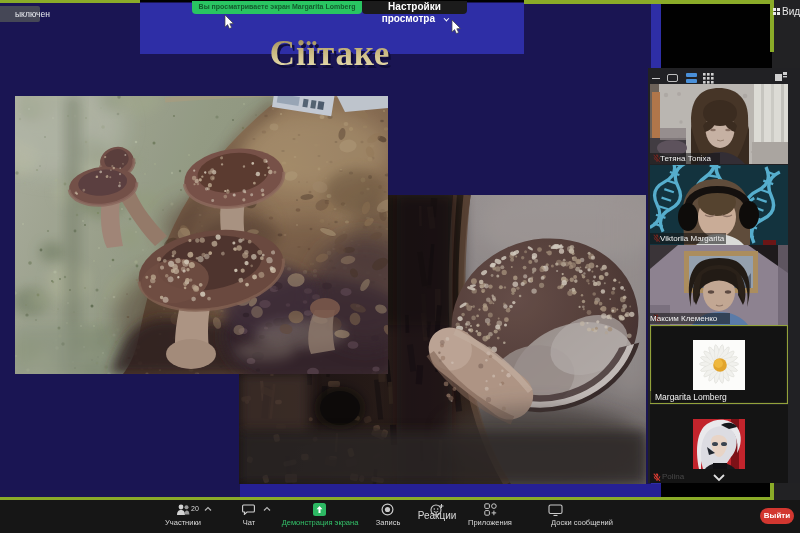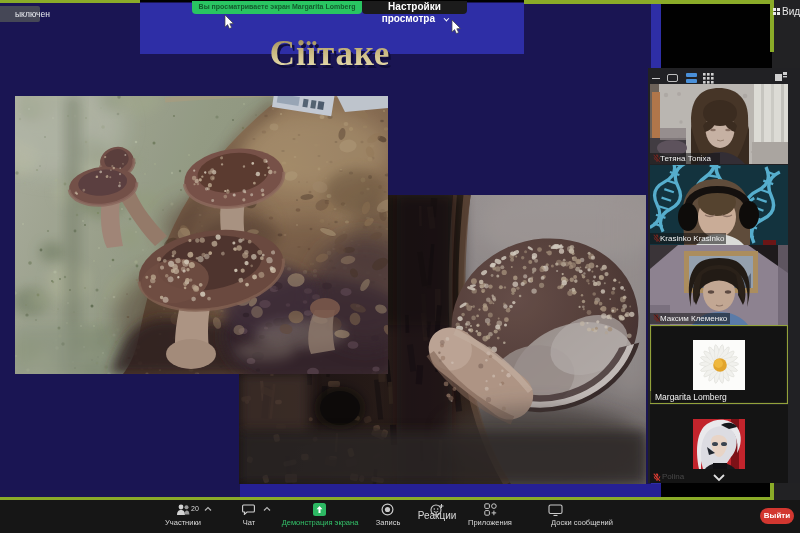--- a/index.html
+++ b/index.html
@@ -1377,21 +1377,21 @@
 <path d="M 46,80 C 54,72 60,69 68,69 C 78,69 88,73 94,80 Z" fill="#dadbd8"></path>
 <rect x="113" y="75" width="13" height="5" fill="#6b1616"></rect>
 </svg>
 <svg class="a" style="left:653px;top:234px" width="8" height="9" viewBox="0 0 8 9">
     <rect x="2.6" y="0.4" width="2.6" height="4.4" rx="1.3" fill="#e03a30"></rect>
     <path d="M 1.2,3.4 A 2.8,2.8 0 0 0 6.8,3.4" stroke="#e03a30" stroke-width="1" fill="none"></path>
     <rect x="3.5" y="6" width="1" height="2" fill="#e03a30"></rect>
     <line x1="0.8" y1="0.6" x2="7" y2="8" stroke="#e03a30" stroke-width="1.1"></line>
     <line x1="1.6" y1="0.2" x2="7.8" y2="7.6" stroke="#2a2a2a" stroke-width="0.8"></line>
   </svg>
-<div class="a" style="left:650px;top:233px;width:76px;height:11px;background:rgba(20,20,20,0.55);color:#f0f0f0;font-size:8px;line-height:11px;padding-left:10px;white-space:nowrap;overflow:hidden">Krasinko Krasinko</div>
+<div class="a" style="left:650px;top:233px;width:76px;height:11px;background:rgba(20,20,20,0.55);color:#f0f0f0;font-size:8px;line-height:11px;padding-left:10px;white-space:nowrap;overflow:hidden">Viktoriia Margarita</div>
 <svg class="a" style="left:650px;top:244.5px" width="138" height="80" viewBox="0 0 138 80">
 <rect width="138" height="80" fill="#8d8290"></rect>
 <path d="M 0,0 L 28,0 L 0,24 Z" fill="#3a3438"></path>
 <path d="M 98,0 L 138,0 L 138,28 Z" fill="#1e1a1c"></path>
 <rect x="128" y="0" width="10" height="80" fill="#6e6472" opacity="0.8"></rect>
 <rect x="0" y="60" width="20" height="20" fill="#7a707e"></rect>
 <rect x="34" y="6" width="74" height="42" fill="#ab8d5e"></rect>
 <rect x="39" y="11" width="64" height="32" fill="#94a0ae"></rect>
 <path d="M 42,39 L 52,20 L 60,34 L 68,16 L 76,32 L 86,18 L 95,36 L 101,28 L 101,43 L 42,43 Z" fill="#5d6878"></path>
 <ellipse cx="60" cy="22" rx="10" ry="5" fill="#c2cbd4" opacity="0.7"></ellipse>
@@ -1405,21 +1405,21 @@
 <path d="M 66,60 Q 69,62 73,60" stroke="#8d7466" stroke-width="1.2" fill="none"></path>
 <path d="M 42,80 C 50,70 58,67 69,67 C 81,67 91,71 98,80 Z" fill="#5a7ba8"></path>
 </svg>
 <svg class="a" style="left:653px;top:314px" width="8" height="9" viewBox="0 0 8 9">
     <rect x="2.6" y="0.4" width="2.6" height="4.4" rx="1.3" fill="#e03a30"></rect>
     <path d="M 1.2,3.4 A 2.8,2.8 0 0 0 6.8,3.4" stroke="#e03a30" stroke-width="1" fill="none"></path>
     <rect x="3.5" y="6" width="1" height="2" fill="#e03a30"></rect>
     <line x1="0.8" y1="0.6" x2="7" y2="8" stroke="#e03a30" stroke-width="1.1"></line>
     <line x1="1.6" y1="0.2" x2="7.8" y2="7.6" stroke="#2a2a2a" stroke-width="0.8"></line>
   </svg>
-<div class="a" style="left:650px;top:313px;width:80px;height:11px;background:rgba(20,20,20,0.55);color:#f0f0f0;font-size:8px;line-height:11px;padding-left:10px;white-space:nowrap;overflow:hidden">Максим Клеменко</div>
+<div class="a" style="left:650px;top:313px;width:80px;height:11px;background:rgba(20,20,20,0.55);color:#f0f0f0;font-size:8px;line-height:11px;white-space:nowrap;overflow:hidden">Максим Клеменко</div>
 <svg class="a" style="left:650px;top:325px" width="138" height="79" viewBox="0 0 138 79">
 <rect width="138" height="79" fill="#131313"></rect>
 <rect x="0.5" y="0.5" width="137" height="78" fill="none" stroke="#93a23b" stroke-width="1.2"></rect>
 <rect x="43" y="15" width="52" height="50" fill="#fcfcfa"></rect>
 <ellipse cx="69" cy="39" rx="19.5" ry="3.1" fill="#f1f1ed" stroke="#dcdcd6" stroke-width="0.4" transform="rotate(0 69 39)"></ellipse>
 <ellipse cx="69" cy="39" rx="19.5" ry="3.1" fill="#f1f1ed" stroke="#dcdcd6" stroke-width="0.4" transform="rotate(20 69 39)"></ellipse>
 <ellipse cx="69" cy="39" rx="19.5" ry="3.1" fill="#f1f1ed" stroke="#dcdcd6" stroke-width="0.4" transform="rotate(40 69 39)"></ellipse>
 <ellipse cx="69" cy="39" rx="19.5" ry="3.1" fill="#f1f1ed" stroke="#dcdcd6" stroke-width="0.4" transform="rotate(60 69 39)"></ellipse>
 <ellipse cx="69" cy="39" rx="19.5" ry="3.1" fill="#f1f1ed" stroke="#dcdcd6" stroke-width="0.4" transform="rotate(80 69 39)"></ellipse>
 <ellipse cx="69" cy="39" rx="19.5" ry="3.1" fill="#f1f1ed" stroke="#dcdcd6" stroke-width="0.4" transform="rotate(100 69 39)"></ellipse>

